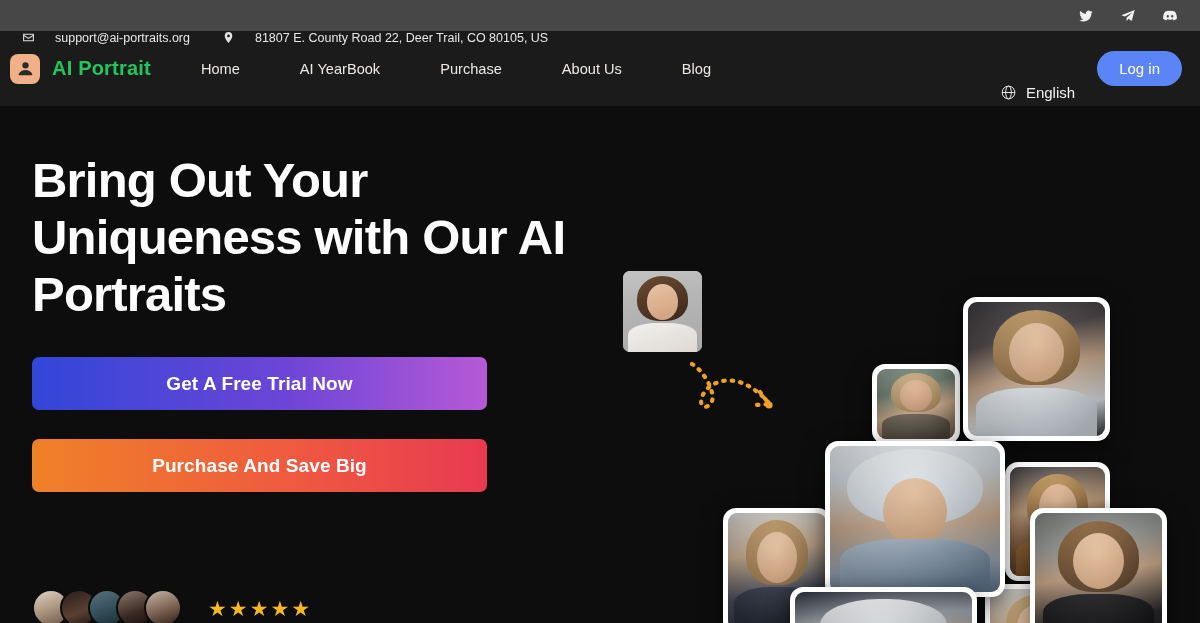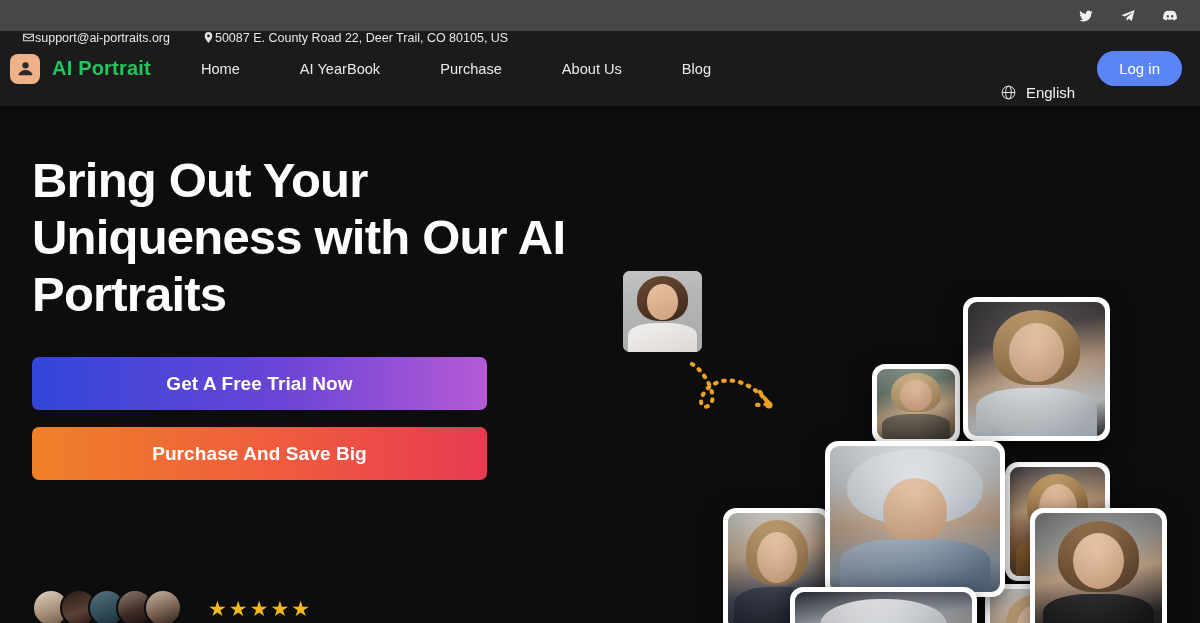--- a/index.html
+++ b/index.html
@@ -8,21 +8,21 @@
     width:1200px; height:623px; overflow:hidden; position:relative;
     font-family:"Liberation Sans", sans-serif;
     color:#fff; -webkit-font-smoothing:antialiased;
   }
 
   
   .topbar{
     height:31px; background:#474747; display:flex; align-items:center;
     padding:0 22px; font-size:12.5px; color:#e8e8e8; position:relative; z-index:40;
   }
-  .topbar .tb-item{ display:flex; align-items:flex-start; gap:0;margin-top:44px; }
+  .topbar .tb-item{ display:flex; align-items:flex-start; gap:20px;margin-top:44px; }
   .topbar .tb-item + .tb-item{ margin-left:32px; }
   .tb-icon{ display:inline-flex; width:13px; height:13px; opacity:.95; }
   .tb-icon svg{ width:100%; height:100%; fill:#ececec; }
   .tb-spacer{ flex:1; }
   .socials{ display:flex; align-items:center; gap:26px; }
   .social{ width:16px; height:16px; display:inline-flex; cursor:pointer; }
   .social svg{ width:100%; height:100%; fill:#f0f0f0; }
 
   
   .header{
@@ -62,21 +62,21 @@
     color:#fdfdfd; max-width:545px;
   }
   .subhead{ margin-top:28px; font-size:18.5px; color:#e2e2e2; letter-spacing:.1px; }
 
   .cta{
     display:block; width:455px; height:53px; border:none; border-radius:7px;
     color:#fff; font-size:19px; font-weight:700; font-family:inherit;
     cursor:pointer; letter-spacing:.1px;
   }
   .cta-primary{ margin-top:34px; background:linear-gradient(90deg,#3246d8 0%,#6b45d6 55%,#b55ad6 100%); }
-  .cta-secondary{ margin-top:17px; background:linear-gradient(90deg,#ef8128 0%,#ef5b3f 55%,#e83a52 100%); }
+  .cta-secondary{ margin-top:29px; background:linear-gradient(90deg,#ef8128 0%,#ef5b3f 55%,#e83a52 100%); }
 
   .social-proof{ position:absolute; left:32px; top:483px; display:flex; align-items:center; gap:26px; }
   .avatars{ display:flex; }
   .avatar{
     width:38px; height:38px; border-radius:50%; margin-left:-10px;
     border:2px solid #0d0d0d; background-size:cover;
   }
   .avatar:first-child{ margin-left:0; }
   .a1{ background:linear-gradient(160deg,#ded2c4 0%,#a8917a 55%,#6b5644 100%); }
   .a2{ background:linear-gradient(160deg,#2a1d18 0%,#5a4034 60%,#23150f 100%); }
@@ -145,21 +145,21 @@
     </span>
     <span>support@ai-portraits.org</span>
   </div>
 
   <div class="tb-item">
     <span class="tb-icon">
       <svg viewBox="0 0 24 24">
           <path d="M12 2a7 7 0 00-7 7c0 5.2 7 13 7 13s7-7.8 7-13a7 7 0 00-7-7zm0 9.5A2.5 2.5 0 1112 6.5a2.5 2.5 0 010 5z"></path>
         </svg>
     </span>
-    <span>50087 E. County Road 22, Deer Trail, CO 80105, US</span>
+    <span>81807 E. County Road 22, Deer Trail, CO 80105, US</span>
   </div>
 
   <div class="tb-spacer"></div>
 
   <div class="socials">
     <a class="social">
       <svg viewBox="0 0 24 24">
           <path d="M22 5.9c-.7.3-1.5.5-2.4.6.8-.5 1.5-1.3 1.8-2.3-.8.5-1.7.8-2.6 1a4.1 4.1 0 00-7 3.7A11.6 11.6 0 013.4 4.6a4.1 4.1 0 001.3 5.5c-.7 0-1.3-.2-1.9-.5 0 2 1.4 3.6 3.3 4-.6.2-1.2.2-1.9.1a4.1 4.1 0 003.8 2.9A8.2 8.2 0 012 18.4a11.6 11.6 0 006.3 1.8c7.5 0 11.7-6.3 11.7-11.7v-.5c.8-.6 1.5-1.3 2-2.1z"></path>
         </svg>
     </a>

